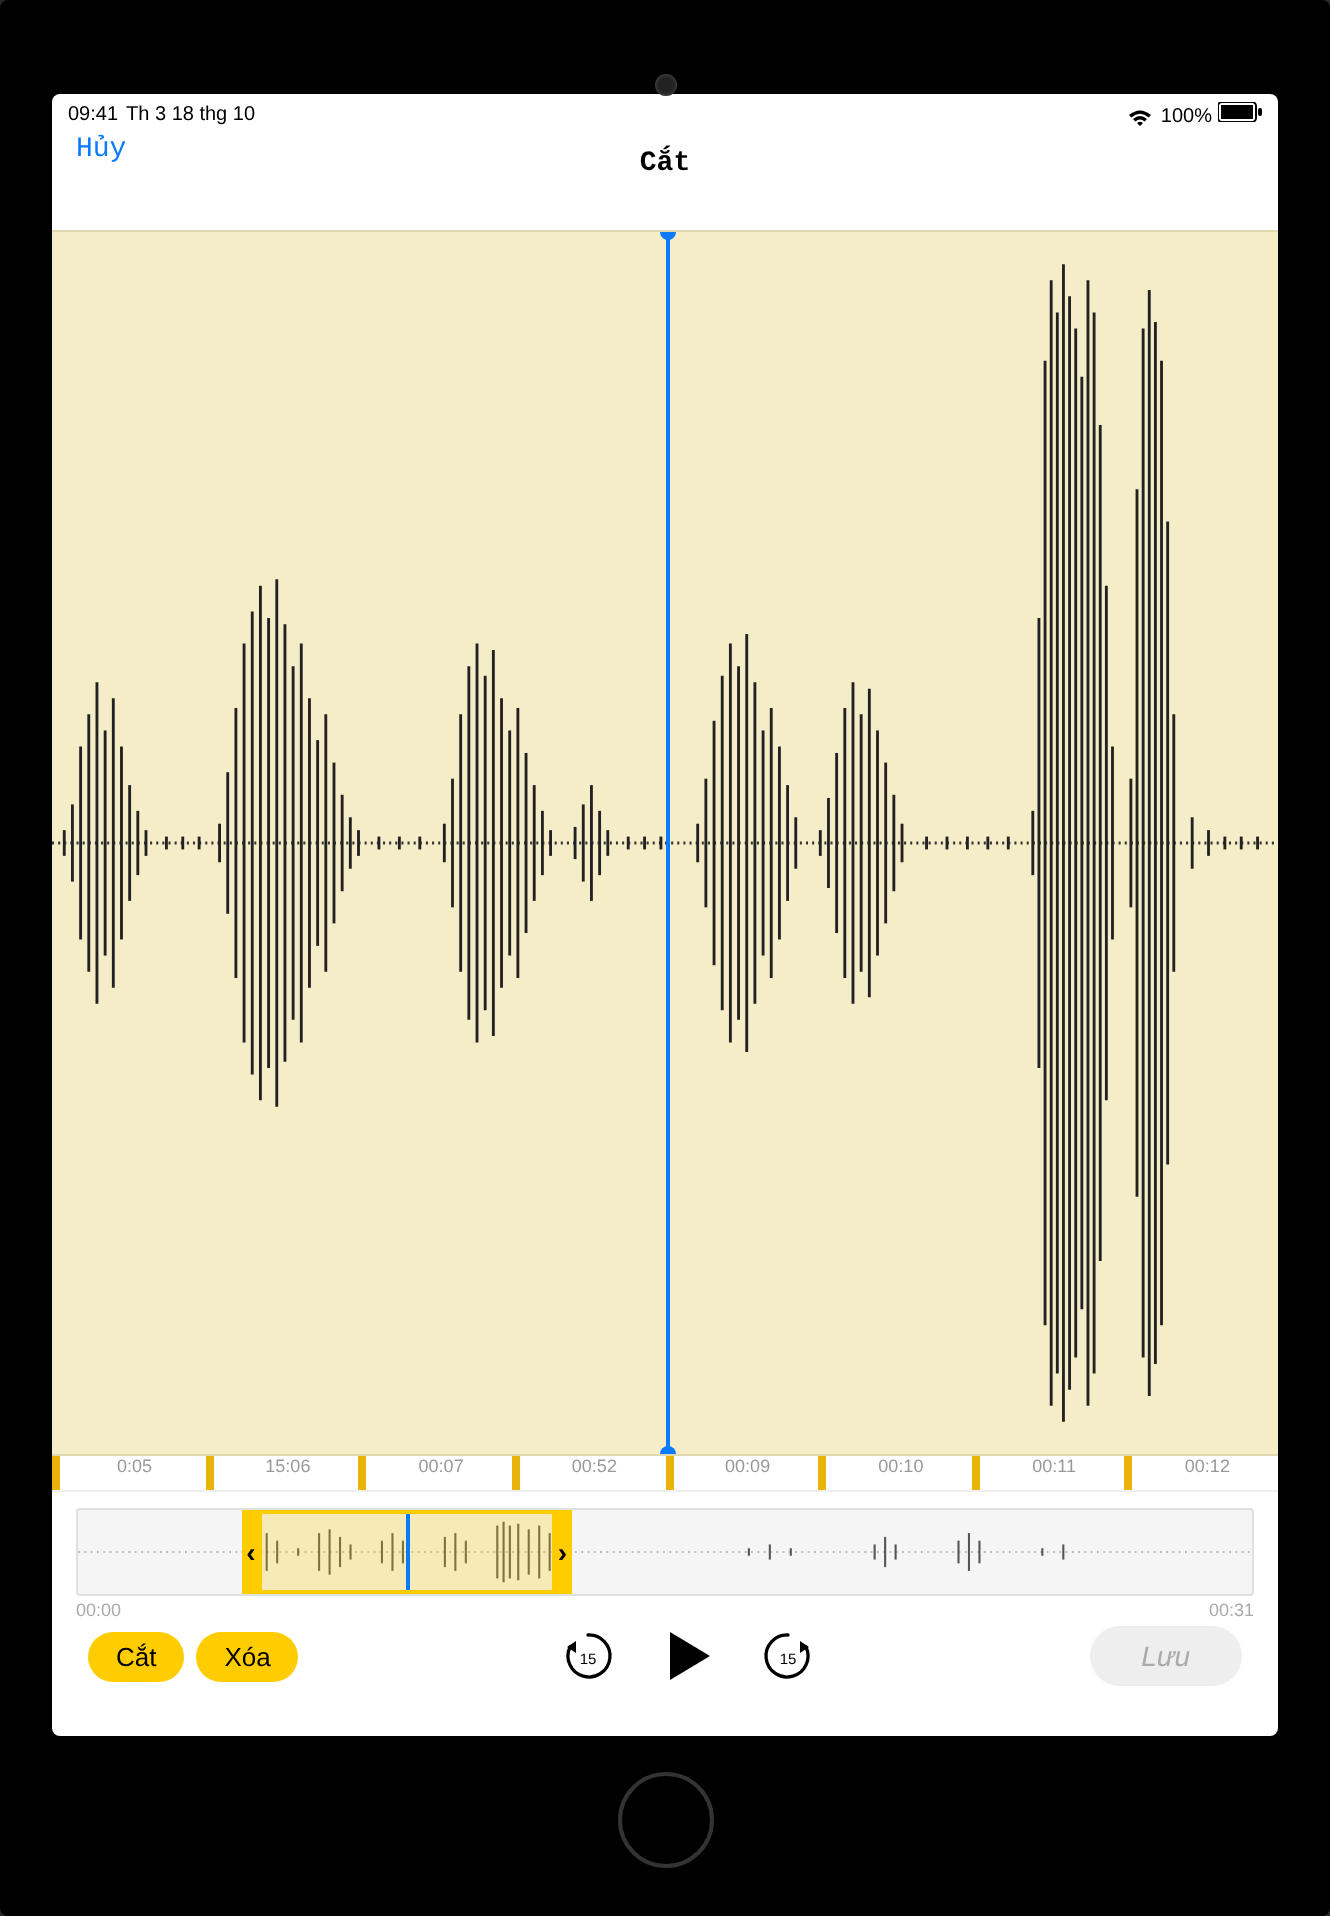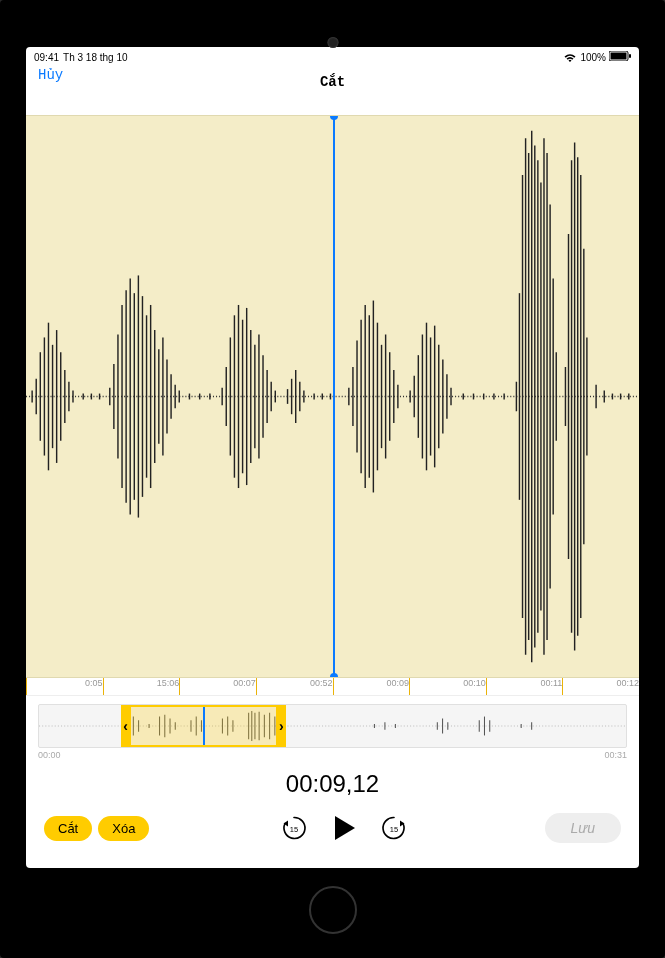--- a/index.html
+++ b/index.html
@@ -100,21 +100,21 @@
   .playhead-large::before { top:-4px; }
   .playhead-large::after { bottom:-4px; }
   .ruler {
     height: 18px;
     background: #fff;
     display:flex;
     font-size: 9px; color:#999;
     position: relative;
     border-bottom: 1px solid #eee;
   }
-  .ruler span { flex:1; text-align:right; padding-left:2px; border-left:1px solid #eab308; }
+  .ruler span { flex:1; text-align:center; padding-left:2px; border-left:4px solid #eab308; }
   .overview {
     height: 44px;
     margin: 8px 12px 2px 12px;
     position: relative;
     background: #f5f5f5;
     border: 1px solid #e0e0e0;
     border-radius: 2px;
   }
   .overview svg { position:absolute; inset:4px 0; width:100%; height:calc(100% - 8px); }
   .trim-sel {
@@ -388,21 +388,20 @@
         </g>
       </svg>
       <div class="trim-sel" style="left:14%; right:58%;"></div>
       <div class="ov-playhead" style="left:28%;"></div>
     </div>
     <div class="ov-labels">
       <span>00:00</span>
       <span>00:31</span>
     </div>
 
-    <div class="time-display">00:09,12</div>
 
     <div class="controls">
       <div class="pill-group">
         <div class="pill">Cắt</div>
         <div class="pill">Xóa</div>
       </div>
       <div class="spacer"></div>
       <div class="skip-btn">
         <svg viewBox="0 0 40 40">
           <path d="M20 6 A14 14 0 1 1 8 14" fill="none" stroke="#000" stroke-width="2.2" stroke-linecap="round"></path>

